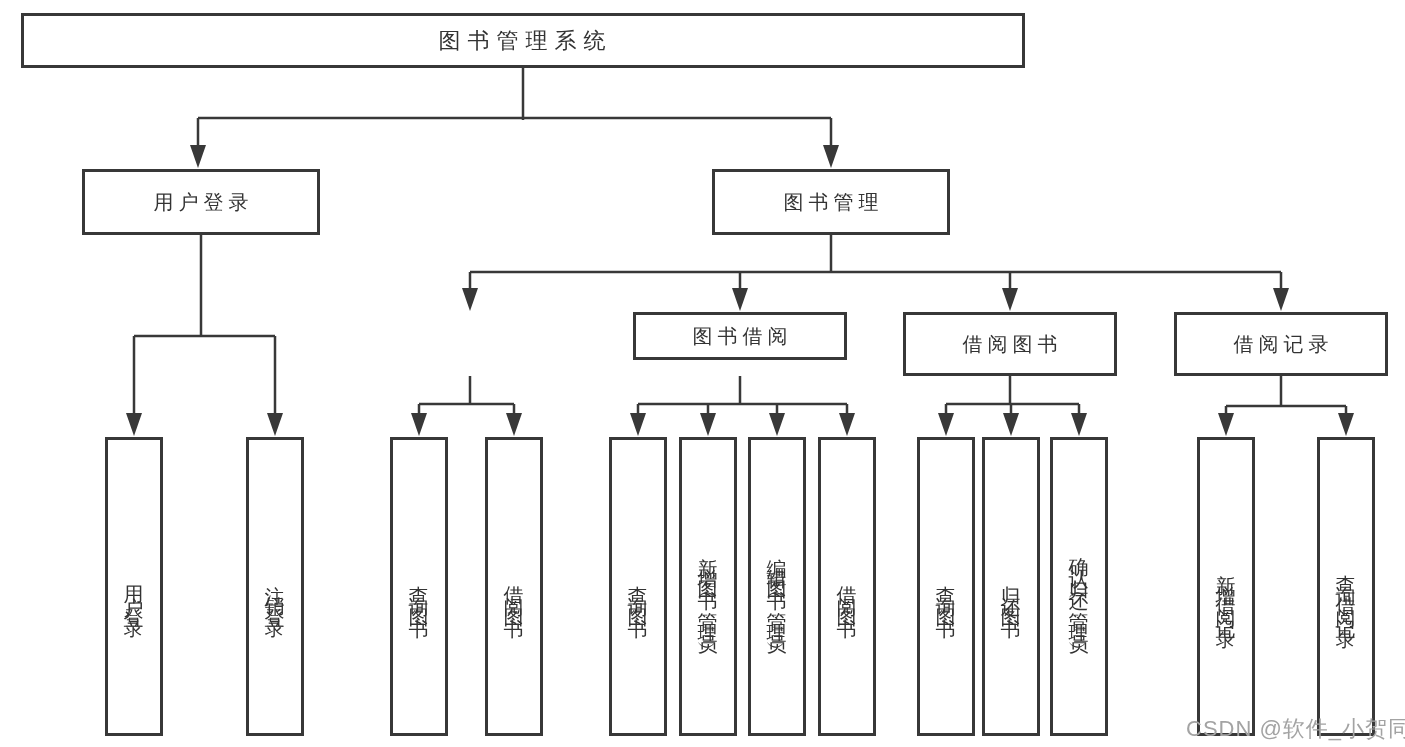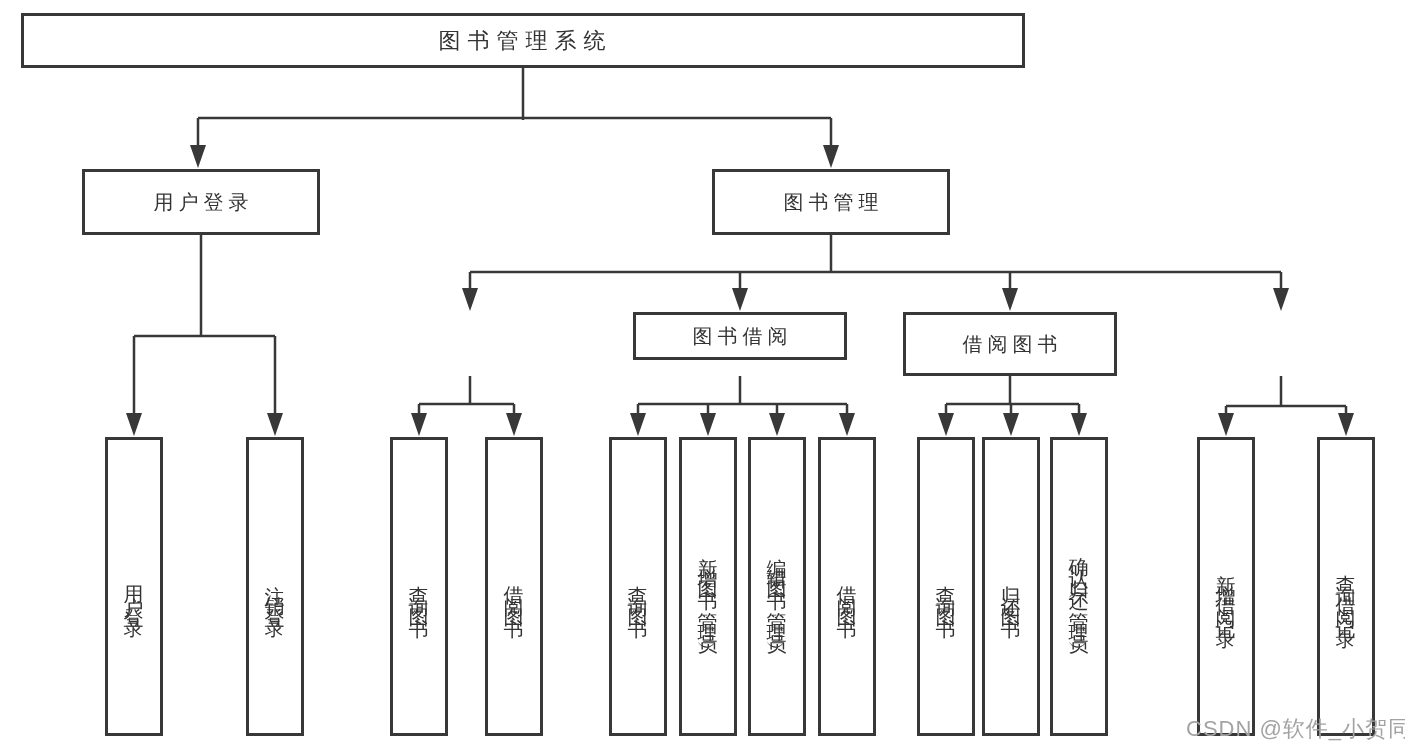--- a/index.html
+++ b/index.html
@@ -126,20 +126,23 @@
   <div class="hbox" style="left:712px;top:169px;width:238px;height:66px">
     <span class="hlabel">图书管理</span>
   </div>
 
   <div class="hbox" style="left:633px;top:312px;width:214px;height:48px">
     <span class="hlabel">图书借阅</span>
   </div>
   <div class="hbox" style="left:903px;top:312px;width:214px;height:64px">
     <span class="hlabel">借阅图书</span>
   </div>
+  <div class="hbox" style="left:1174px;top:312px;width:214px;height:64px">
+    <span class="hlabel">借阅记录</span>
+  </div>
 
   <div class="vbox" style="left:105px">
     <span class="vlabel">用户登录</span>
   </div>
   <div class="vbox" style="left:246px">
     <span class="vlabel">注销登录</span>
   </div>
 
   <div class="vbox" style="left:390px">
     <span class="vlabel">查询图书</span>

